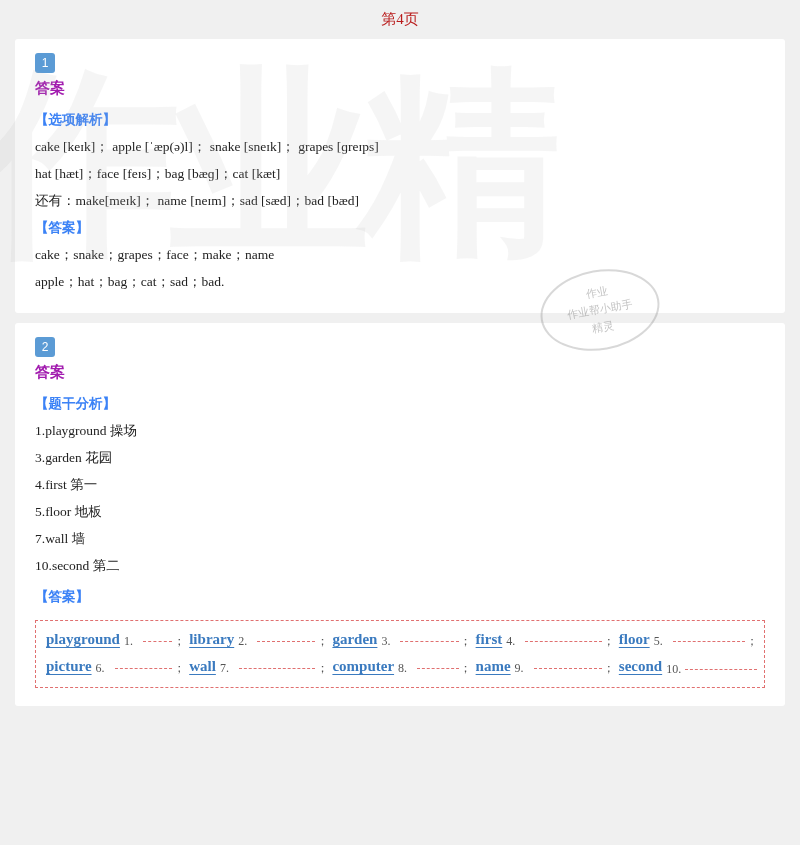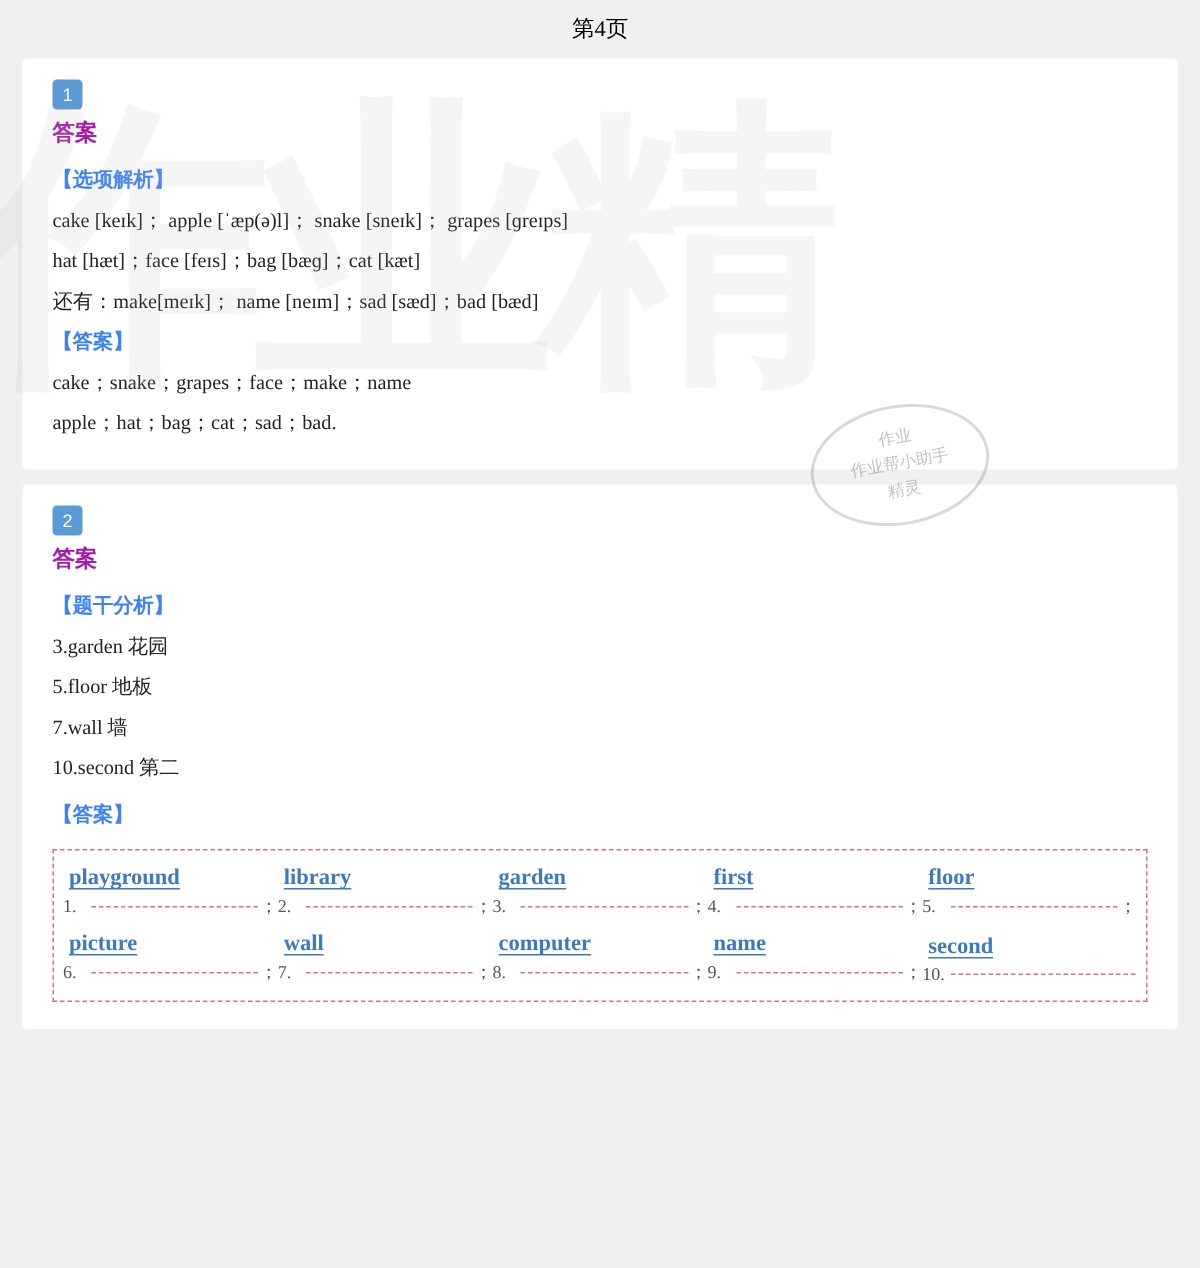--- a/index.html
+++ b/index.html
@@ -16,21 +16,21 @@
     .page-container {
       width: 800px;
       min-height: 845px;
       background: #f0f0f0;
       position: relative;
       padding: 10px 0;
     }
     .page-title {
       text-align: center;
       font-size: 15px;
-      color: #000000;
+      color: #b91c1c;
       margin-bottom: 10px;
     }
     .content-card {
       background: #fff;
       margin: 0 15px 10px 15px;
       padding: 14px 20px 18px 20px;
       border-radius: 3px;
       position: relative;
     }
     .number-badge {
@@ -109,22 +109,22 @@
       padding: 8px 6px 4px 6px;
     }
     .grid-row {
       display: flex;
       align-items: flex-end;
       margin-bottom: 6px;
       gap: 0;
     }
     .grid-cell {
       display: flex;
-      flex-direction: column;
-      align-items: flex-start;
+      flex-direction: row;
+      align-items: flex-end;
       flex: 1;
       min-width: 0;
     }
     .grid-word {
       font-size: 15px;
       font-weight: bold;
       color: #3a7abf;
       text-decoration: underline;
       text-underline-offset: 3px;
       text-decoration-color: #3a7abf;
@@ -181,21 +181,23 @@
   </div>
 
   <div class="content-card">
     <div class="number-badge">2</div>
     <div class="answer-label">答案</div>
     <div class="content-text">
       <div>
         <span class="section-tag">【题干分析】</span>
       </div>
       <div id="card2-items">
+          <div>1.playground 操场</div>
           <div>3.garden 花园</div>
+          <div>4.first 第一</div>
           <div>5.floor 地板</div>
           <div>7.wall 墙</div>
           <div>10.second 第二</div>
         </div>
       <div style="margin-top:4px;">
         <span class="section-tag">【答案】</span>
       </div>
     </div>
 
     

